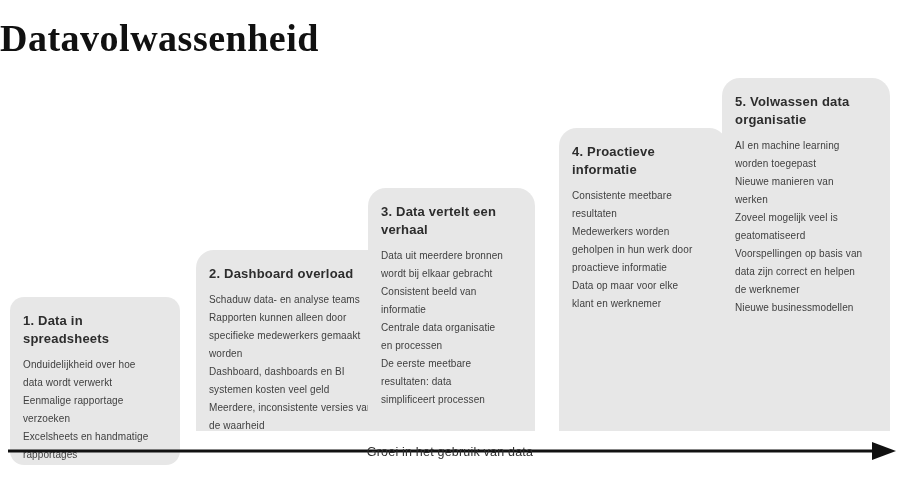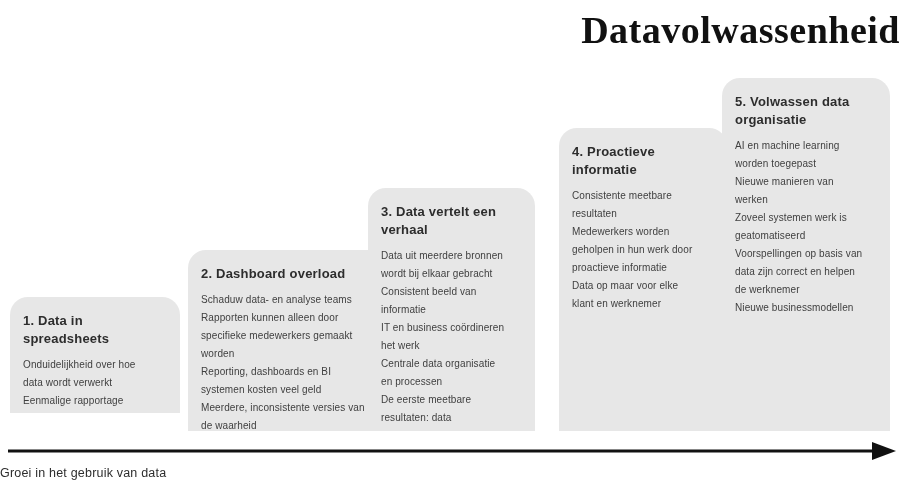--- a/index.html
+++ b/index.html
@@ -15,24 +15,24 @@
   .canvas {
     position: relative;
     width: 900px;
     height: 483px;
     background: var(--background);
     overflow: hidden;
     font-family: "Liberation Sans", "DejaVu Sans", sans-serif;
   }
   .main-title {
     position: absolute;
-    top: 8px;
+    top: 16px;
     left: 0;
     width: 100%;
-    text-align: right;
+    text-align: left;
     font-family: "Liberation Serif", "DejaVu Serif", serif;
     font-weight: 700;
     font-size: 38px;
     letter-spacing: 0.5px;
     color: var(--title);
   }
   .stage {
     position: absolute;
     background: var(--box);
     border-radius: 18px 18px 0 0;
@@ -46,39 +46,39 @@
     letter-spacing: 0.2px;
     color: var(--heading);
     margin-bottom: 8px;
   }
   .stage .items p {
     font-size: 10px;
     line-height: 18px;
     color: var(--body);
     letter-spacing: 0.1px;
   }
-  .s1 { left: 10px;  top: 297px; width: 170px; height: 116px; }
-  .s2 { left: 188px; top: 250px; width: 208px; height: 181px; }
+  .s1 { left: 10px;  top: 297px; width: 170px; height: 168px; border-radius: 14px; }
+  .s2 { left: 196px; top: 250px; width: 208px; height: 181px; }
   .s3 { left: 368px; top: 188px; width: 167px; height: 243px; }
   .s4 { left: 545px; top: 128px; width: 168px; height: 303px; margin-left: 14px; }
   .s5 { left: 722px; top: 78px;  width: 168px; height: 353px; }
   .growth-arrow {
     position: absolute;
     left: 0;
     top: 439px;
     width: 900px;
     height: 24px;
     display: block;
   }
   .axis-label {
     position: absolute;
-    top: 466px;
+    top: 445px;
     left: 0;
     width: 100%;
-    text-align: left;
+    text-align: center;
     font-size: 12.5px;
     letter-spacing: 0.2px;
     color: var(--heading);
   }
 </style>
 </head>
 <body>
 
 <div class="canvas">
 
@@ -91,51 +91,50 @@
         <p>Eenmalige rapportage verzoeken</p>
         <p>Excelsheets en handmatige rapportages</p>
       </div>
   </div>
 
   <div class="stage s2">
     <h3>2. Dashboard overload</h3>
     <div class="items">
         <p>Schaduw data- en analyse teams</p>
         <p>Rapporten kunnen alleen door specifieke medewerkers gemaakt worden</p>
-        <p>Reporting, dashboards en BI systemen kosten veel geld</p>
+        <p>Dashboard, dashboards en BI systemen kosten veel geld</p>
         <p>Meerdere, inconsistente versies van de waarheid</p>
       </div>
   </div>
 
   <div class="stage s3">
     <h3>3. Data vertelt een verhaal</h3>
     <div class="items">
         <p>Data uit meerdere bronnen wordt bij elkaar gebracht</p>
         <p>Consistent beeld van informatie</p>
-        <p>IT en business coördineren het werk</p>
         <p>Centrale data organisatie en processen</p>
         <p>De eerste meetbare resultaten: data simplificeert processen</p>
       </div>
   </div>
 
   <div class="stage s4">
     <h3>4. Proactieve informatie</h3>
     <div class="items">
         <p>Consistente meetbare resultaten</p>
         <p>Medewerkers worden geholpen in hun werk door proactieve informatie</p>
         <p>Data op maar voor elke klant en werknemer</p>
       </div>
   </div>
 
   <div class="stage s5">
     <h3>5. Volwassen data organisatie</h3>
     <div class="items">
         <p>AI en machine learning worden toegepast</p>
         <p>Nieuwe manieren van werken</p>
-        <p>Zoveel systemen werk is geatomatiseerd</p>
+        <p>Zoveel mogelijk veel is geatomatiseerd</p>
         <p>Voorspellingen op basis van data zijn correct en helpen de werknemer</p>
         <p>Nieuwe businessmodellen</p>
       </div>
   </div>
 
   <svg class="growth-arrow" viewBox="0 0 900 24" xmlns="http://www.w3.org/2000/svg" aria-hidden="true">
     <line x1="8" y1="12" x2="876" y2="12" stroke="var(--arrow)" stroke-width="3"></line>
     <polygon points="872,3 896,12 872,21" fill="var(--arrow)"></polygon>
   </svg>
 

